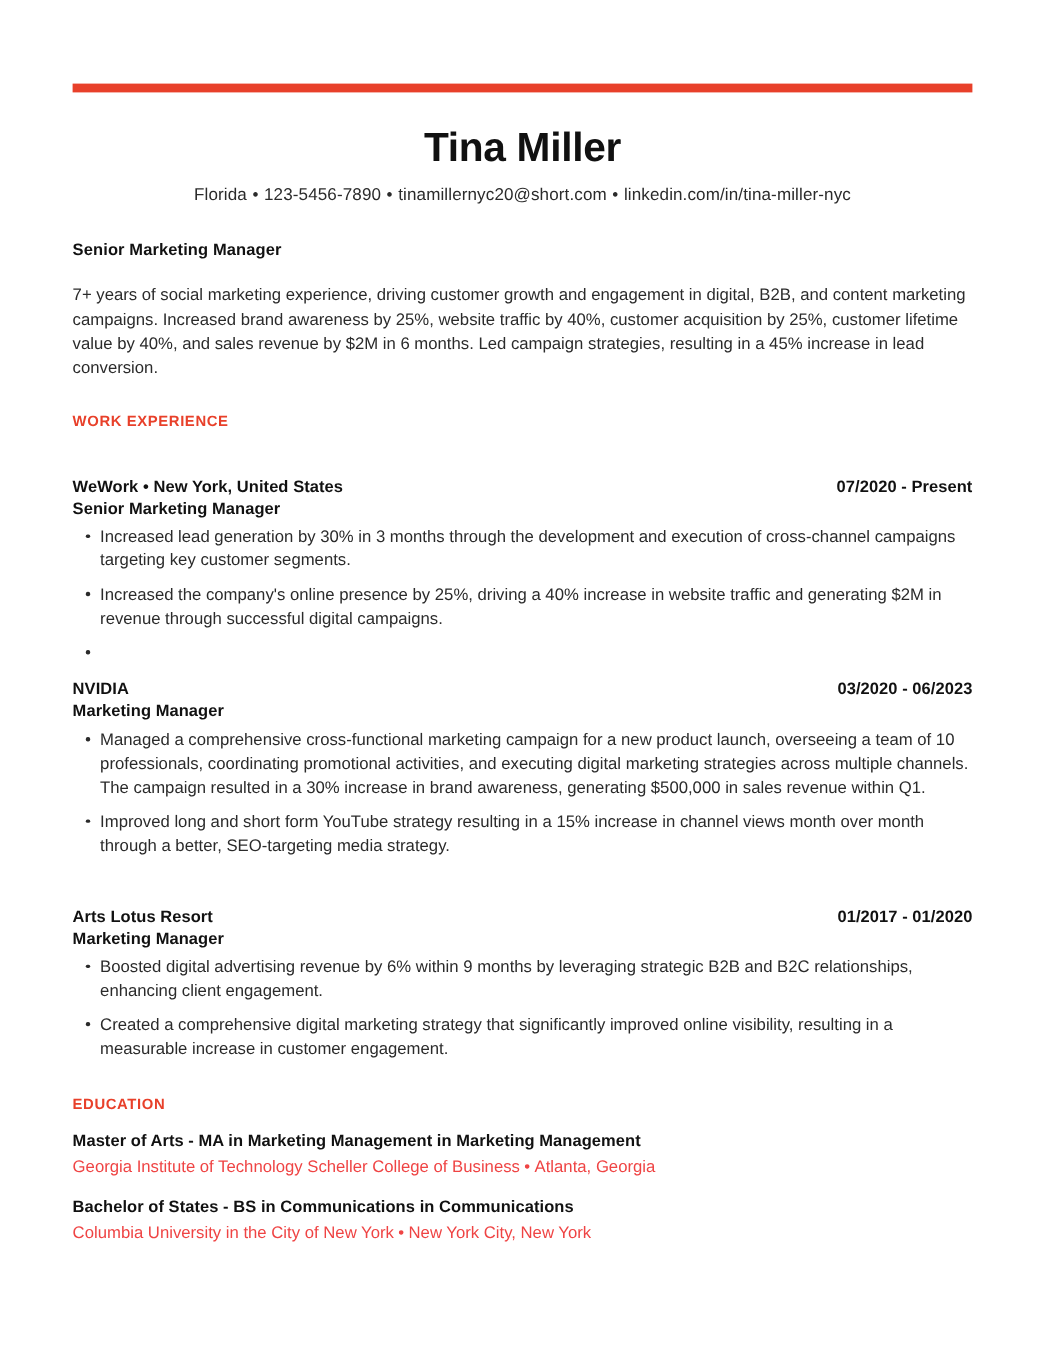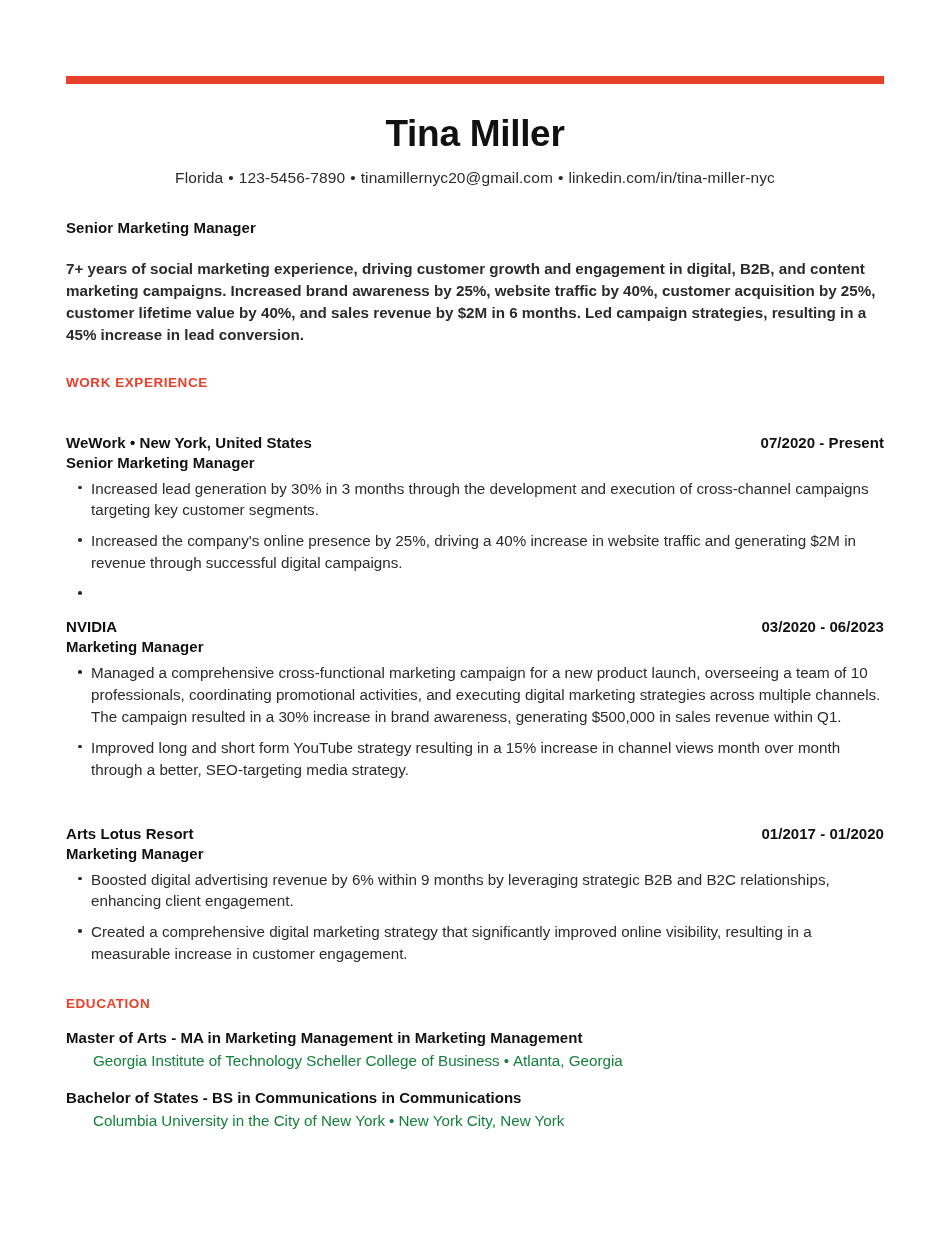--- a/index.html
+++ b/index.html
@@ -72,21 +72,20 @@
     font-size: 15px;
     font-weight: 700;
     color: #111111;
     letter-spacing: 0.1px;
   }
   .summary {
     margin-top: 22px;
     font-size: 15.2px;
     line-height: 1.46;
     color: #2b2b2b;
-    font-weight: bold;
   }
 
   
   .section { margin-top: 28px; }
   .section-title {
     font-size: 13.5px;
     font-weight: 700;
     color: #e8402a;
     letter-spacing: 0.55px;
     text-transform: uppercase;
@@ -150,39 +149,38 @@
   .edu-degree {
     font-size: 15px;
     font-weight: 700;
     color: #111111;
     letter-spacing: 0.05px;
   }
   .edu-school {
     margin-top: 4px;
     font-size: 15.2px;
     line-height: 1.4;
-    color: #15803d;
-    margin-left: 27px;
+    color: #ef4444;
   }
   .edu-sep { padding: 0 4px; }
 
   .section.education { margin-top: 31px; }
 </style>
 </head>
 <body>
 
 <div class="page">
   <div class="content">
 
     <div class="accent-rule"></div>
 
     <div class="header">
       <h1 class="full-name">Tina Miller</h1>
       <div class="contact-line">
-        <span>Florida</span><span class="contact-sep">•</span><span>123-5456-7890</span><span class="contact-sep">•</span><span>tinamillernyc20@gmail.com</span><span class="contact-sep">•</span><span>linkedin.com/in/tina-miller-nyc</span>
+        <span>Florida</span><span class="contact-sep">•</span><span>123-5456-7890</span><span class="contact-sep">•</span><span>tinamillernyc20@short.com</span><span class="contact-sep">•</span><span>linkedin.com/in/tina-miller-nyc</span>
       </div>
     </div>
 
     <div class="headline">Senior Marketing Manager</div>
     <div class="summary">7+ years of social marketing experience, driving customer growth and engagement in digital, B2B, and content marketing campaigns. Increased brand awareness by 25%, website traffic by 40%, customer acquisition by 25%, customer lifetime value by 40%, and sales revenue by $2M in 6 months. Led campaign strategies, resulting in a 45% increase in lead conversion.</div>
 
     <div class="section">
       <div class="section-title">WORK EXPERIENCE</div>
 
       <div class="entry">

